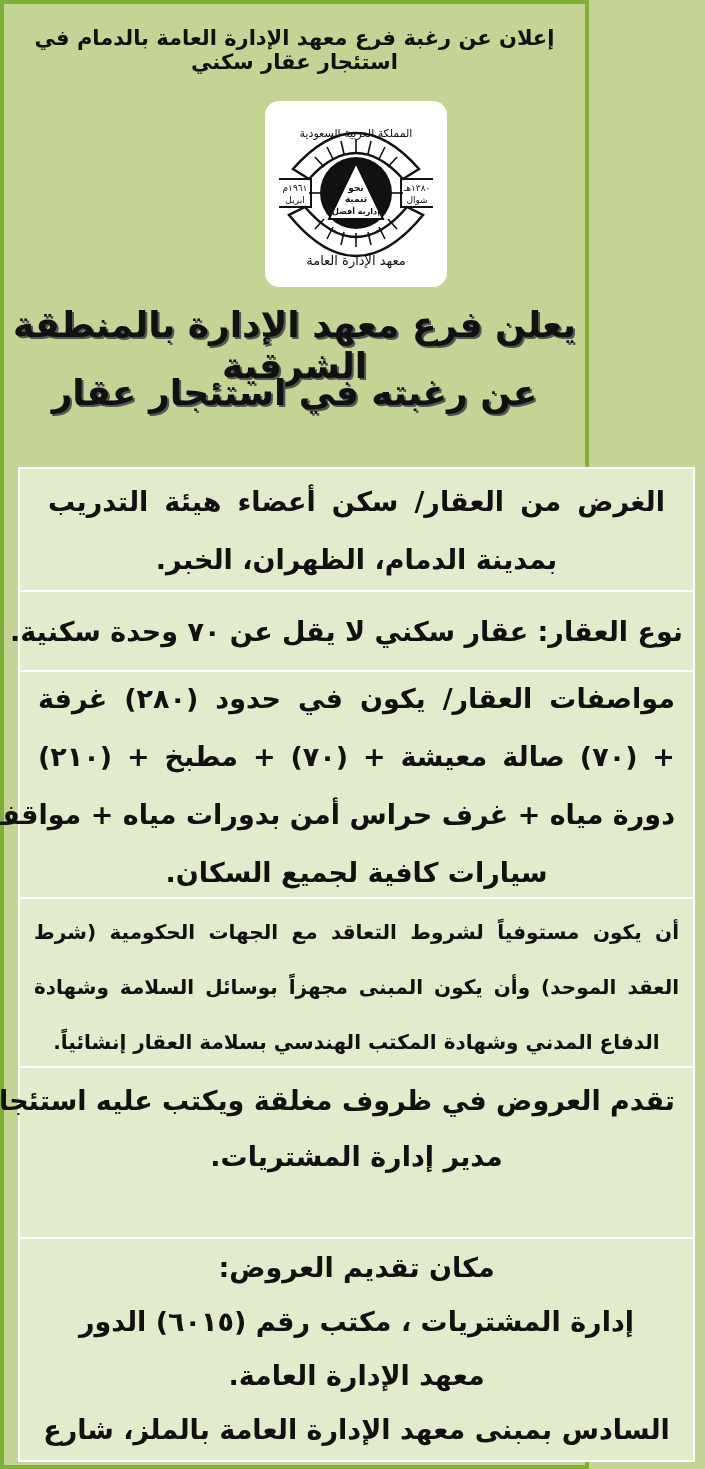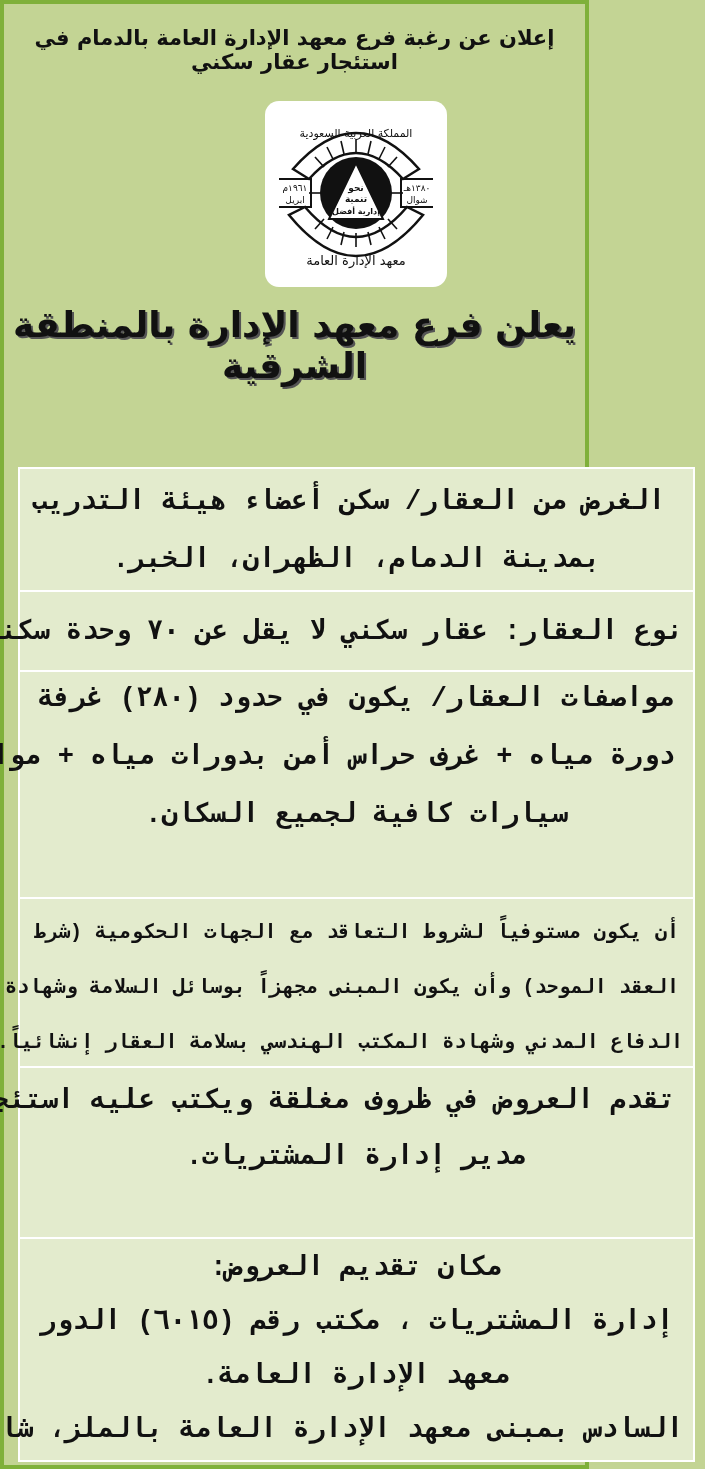--- a/index.html
+++ b/index.html
@@ -61,21 +61,20 @@
 
     .box {
       position: absolute;
       left: 14px;
       top: 463px;
       width: 677px;
       height: 995px;
       box-sizing: border-box;
       background: #e3ebcd;
       border: 2px solid #ffffff;
-      font-family: Liberation Mono, monospace;
     }
     .section {
       position: absolute;
       left: 0; right: 0;
       box-sizing: border-box;
       direction: rtl;
       text-align: center;
       color: #111;
       font-weight: bold;
       font-size: 27px;
@@ -149,36 +148,38 @@
       <text x="24" y="96" font-size="9" text-anchor="middle" font-family="DejaVu Sans, sans-serif" fill="#111">ابريل</text>
       <text x="146" y="84" font-size="9" text-anchor="middle" font-family="DejaVu Sans, sans-serif" fill="#111">١٣٨٠هـ</text>
       <text x="146" y="96" font-size="9" text-anchor="middle" font-family="DejaVu Sans, sans-serif" fill="#111">شوال</text>
 
       <text x="85" y="30" font-size="11" text-anchor="middle" font-family="DejaVu Sans, sans-serif" fill="#111">المملكة العربية السعودية</text>
       <text x="85" y="158" font-size="13" text-anchor="middle" font-family="DejaVu Sans, sans-serif" fill="#111">معهد الإدارة العامة</text>
     </svg>
   </div>
 
   <div class="headline l1">يعلن فرع معهد الإدارة بالمنطقة الشرقية</div>
+  <div class="headline l2">عن رغبته في استئجار عقار</div>
 
   <div class="box">
 
     <div class="section justify" style="top:4px;">
       <span class="line" style="padding:0 18px;">الغرض من العقار/ سكن أعضاء هيئة التدريب</span>
       <span class="line center">بمدينة الدمام، الظهران، الخبر.</span>
     </div>
     <div class="divider" style="top:121px;"></div>
 
     <div class="section" style="top:134px;">
       <span class="line center">نوع العقار: عقار سكني لا يقل عن ٧٠ وحدة سكنية.</span>
     </div>
     <div class="divider" style="top:201px;"></div>
 
     <div class="section justify" style="top:201px;">
       <span class="line" style="padding:0 8px;">مواصفات العقار/ يكون في حدود (٢٨٠) غرفة</span>
+      <span class="line" style="padding:0 8px;">+ (٧٠) صالة معيشة + (٧٠) + مطبخ + (٢١٠)</span>
       <span class="line" style="padding:0 8px;">دورة مياه + غرف حراس أمن بدورات مياه + مواقف</span>
       <span class="line center">سيارات كافية لجميع السكان.</span>
     </div>
     <div class="divider" style="top:428px;"></div>
 
     <div class="section justify" style="top:436px; font-size:20px; line-height:55px;">
       <span class="line" style="padding:0 4px;">أن يكون مستوفياً لشروط التعاقد مع الجهات الحكومية (شرط</span>
       <span class="line" style="padding:0 4px;">العقد الموحد) وأن يكون المبنى مجهزاً بوسائل السلامة وشهادة</span>
       <span class="line center">الدفاع المدني وشهادة المكتب الهندسي بسلامة العقار إنشائياً.</span>
     </div>

